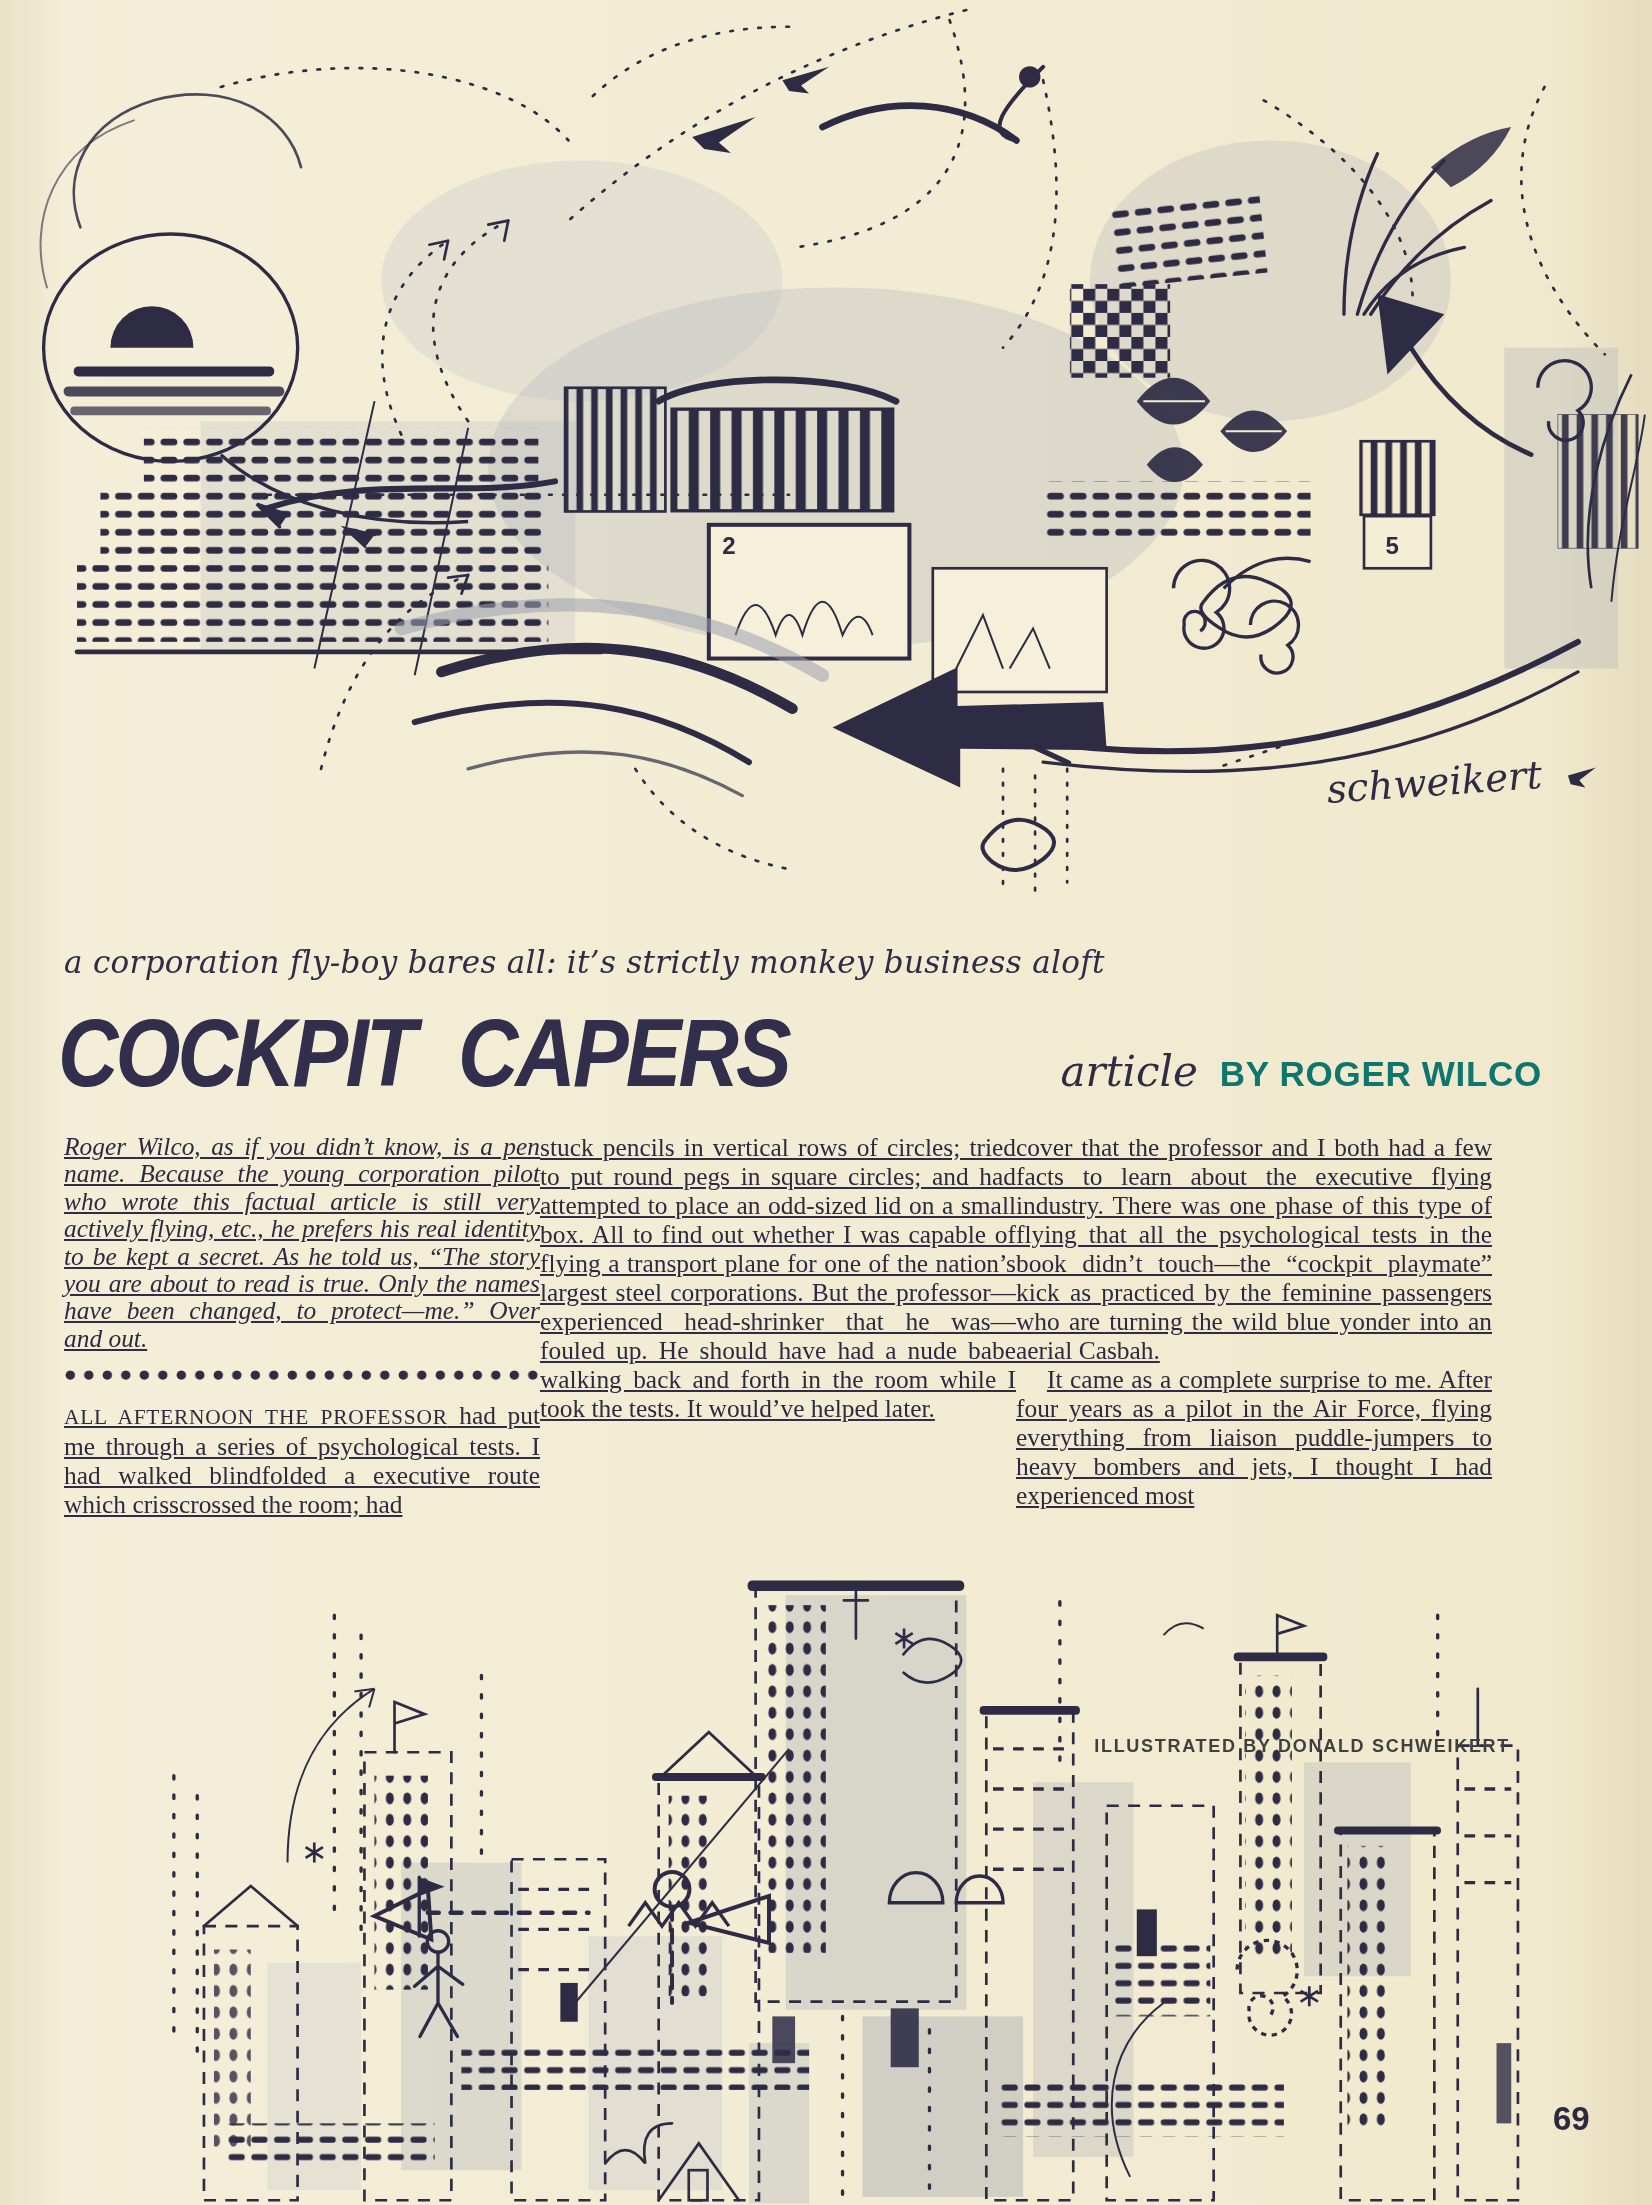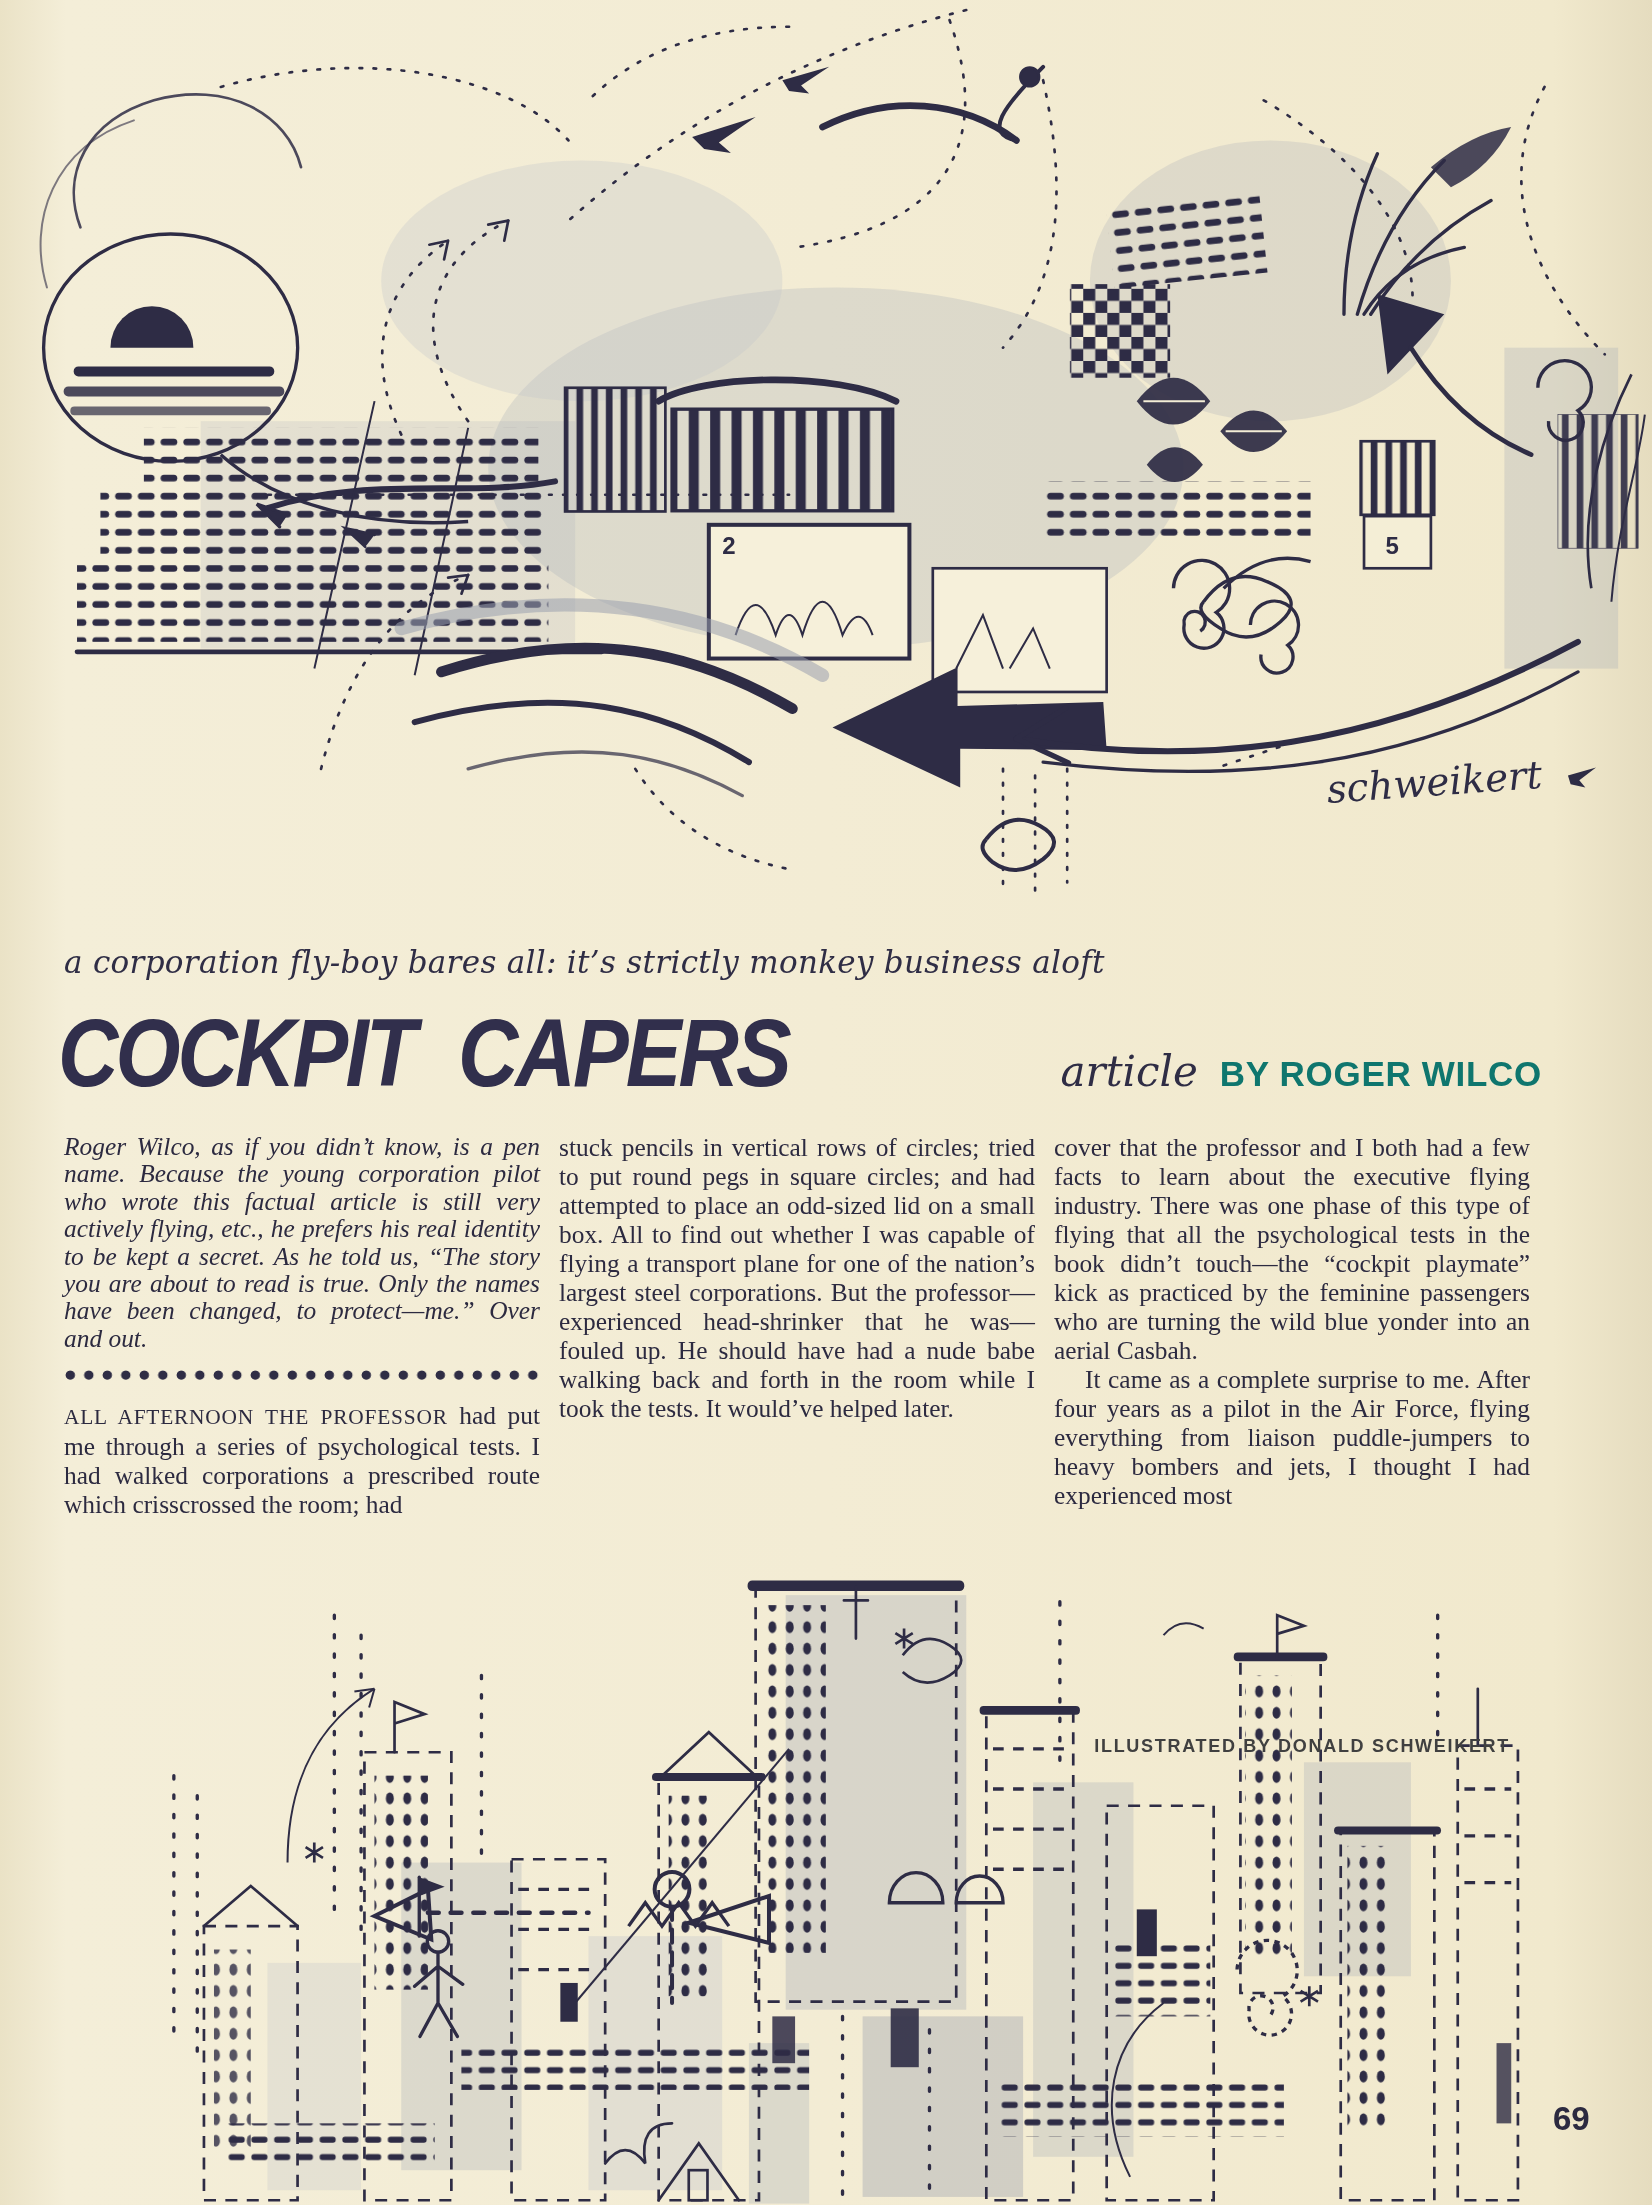--- a/index.html
+++ b/index.html
@@ -23,21 +23,21 @@
     transform:scale(.88,1.02);transform-origin:left top;white-space:nowrap;
   }
   .byline{
     position:absolute;right:111px;top:1051px;
     display:flex;align-items:baseline;gap:22px;white-space:nowrap;
   }
   .byline .kicker{font:italic 42px/1 "DejaVu Serif",serif;color:#2f2d45;}
   .byline .author{font:700 35px/1 "Liberation Sans",sans-serif;letter-spacing:0.7px;color:#0f766e;}
   .columns{
     position:absolute;left:64px;top:1133px;width:1466px;
-    display:grid;grid-template-columns:repeat(3,476px);column-gap:19px;
+    display:grid;grid-template-columns:repeat(3,476px);text-decoration:underline;
   }
   .columns p{margin:0;color:#2c2a40;}
   .intro{font:italic 25.4px/27.4px "Liberation Serif",serif;text-align:justify;}
   .bodytext{font:25.4px/29px "Liberation Serif",serif;text-align:justify;}
   .indent{text-indent:31px;}
   .lead{font-size:21.4px;letter-spacing:0.8px;}
   .dotsep{
     height:11.4px;margin:17.4px 1.3px 20px;
     background-image:radial-gradient(circle at 5.3px 5.3px,#2f2d45 4.3px,rgba(0,0,0,0) 5.1px);
     background-size:18.5px 11.4px;background-repeat:repeat-x;
@@ -209,21 +209,21 @@
 <div class="title">COCKPIT CAPERS</div>
 <div class="byline">
   <span class="kicker">article</span>
   <span class="author">BY ROGER WILCO</span>
 </div>
 
 <div class="columns">
   <div class="col">
     <p class="intro">Roger Wilco, as if you didn’t know, is a pen name. Because the young corporation pilot who wrote this factual article is still very actively flying, etc., he prefers his real identity to be kept a secret. As he told us, “The story you are about to read is true. Only the names have been changed, to protect—me.” Over and out.</p>
     <div class="dotsep"></div>
-    <p class="bodytext"><span class="lead">ALL AFTERNOON THE PROFESSOR</span><span> had put me through a series of psychological tests. I had walked corporations a prescribed route which crisscrossed the room; had</span></p>
+    <p class="bodytext"><span class="lead">ALL AFTERNOON THE PROFESSOR</span><span> had put me through a series of psychological tests. I had walked blindfolded a executive route which crisscrossed the room; had</span></p>
   </div>
   <div class="col">
     <p class="bodytext">stuck pencils in vertical rows of circles; tried to put round pegs in square circles; and had attempted to place an odd-sized lid on a small box. All to find out whether I was capable of flying a transport plane for one of the nation’s largest steel corporations. But the professor—experienced head-shrinker that he was—fouled up. He should have had a nude babe walking back and forth in the room while I took the tests. It would’ve helped later.</p>
   </div>
   <div class="col">
     <p class="bodytext">cover that the professor and I both had a few facts to learn about the executive flying industry. There was one phase of this type of flying that all the psychological tests in the book didn’t touch—the “cockpit playmate” kick as practiced by the feminine passengers who are turning the wild blue yonder into an aerial Casbah.</p>
     <p class="bodytext indent">It came as a complete surprise to me. After four years as a pilot in the Air Force, flying everything from liaison puddle-jumpers to heavy bombers and jets, I thought I had experienced most</p>
   </div>
 </div>
 

